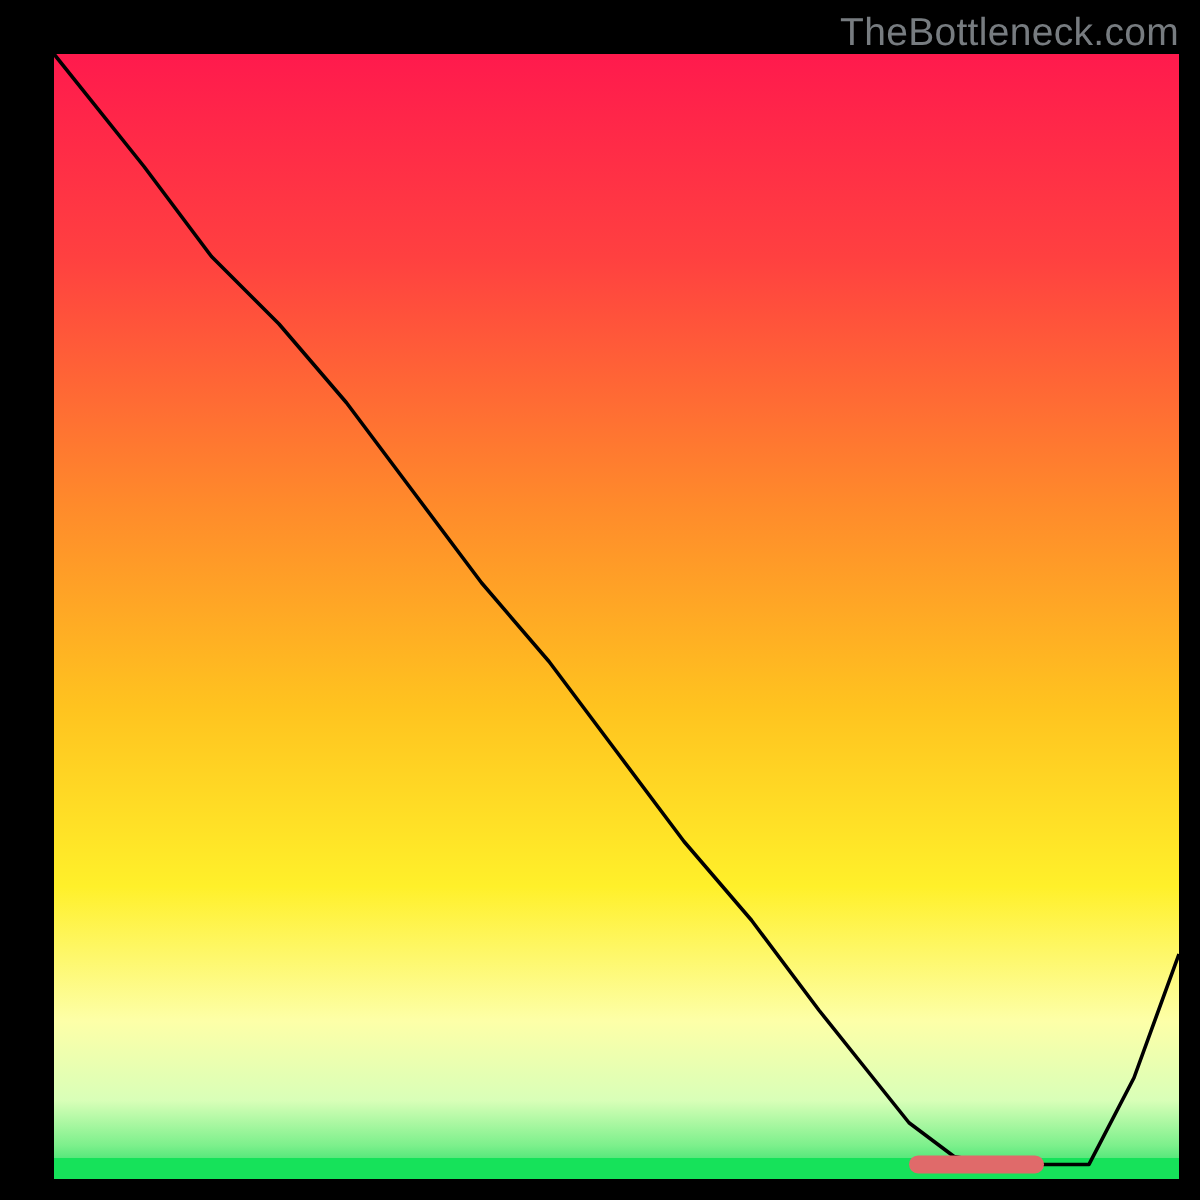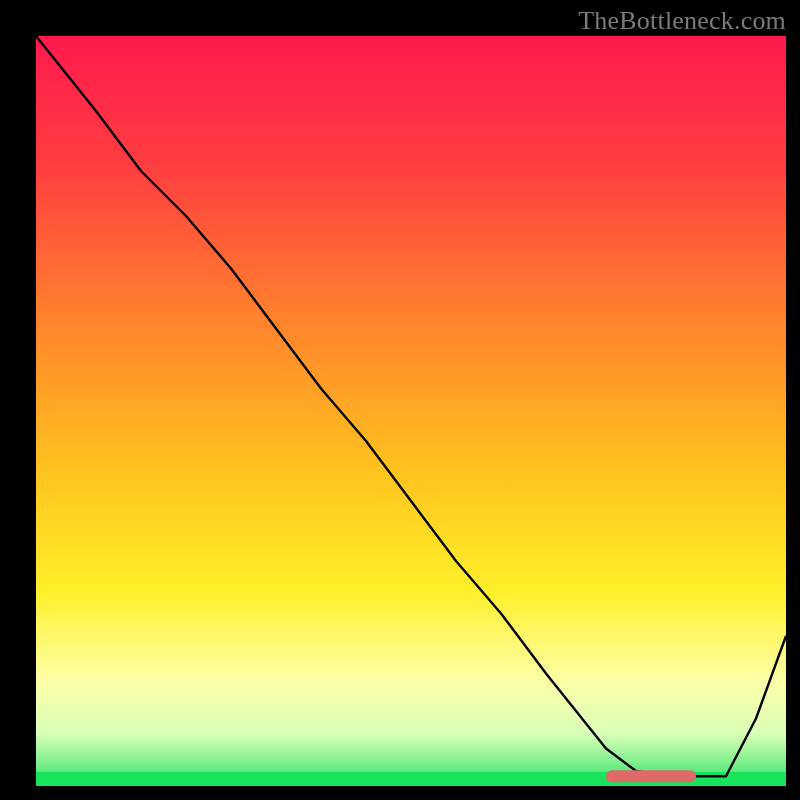--- a/index.html
+++ b/index.html
@@ -9,21 +9,20 @@
     height: 800px;
     background: #000;
     overflow: hidden;
     font-family: Arial, Helvetica, sans-serif;
   }
   .frame {
     position: relative;
     width: 800px;
     height: 800px;
     background: #000;
-    font-family: Liberation Serif, serif;
   }
   .plot-area {
     position: absolute;
     left: 36px;
     top: 36px;
     width: 750px;
     height: 750px;
     overflow: hidden;
   }
   .gradient {

